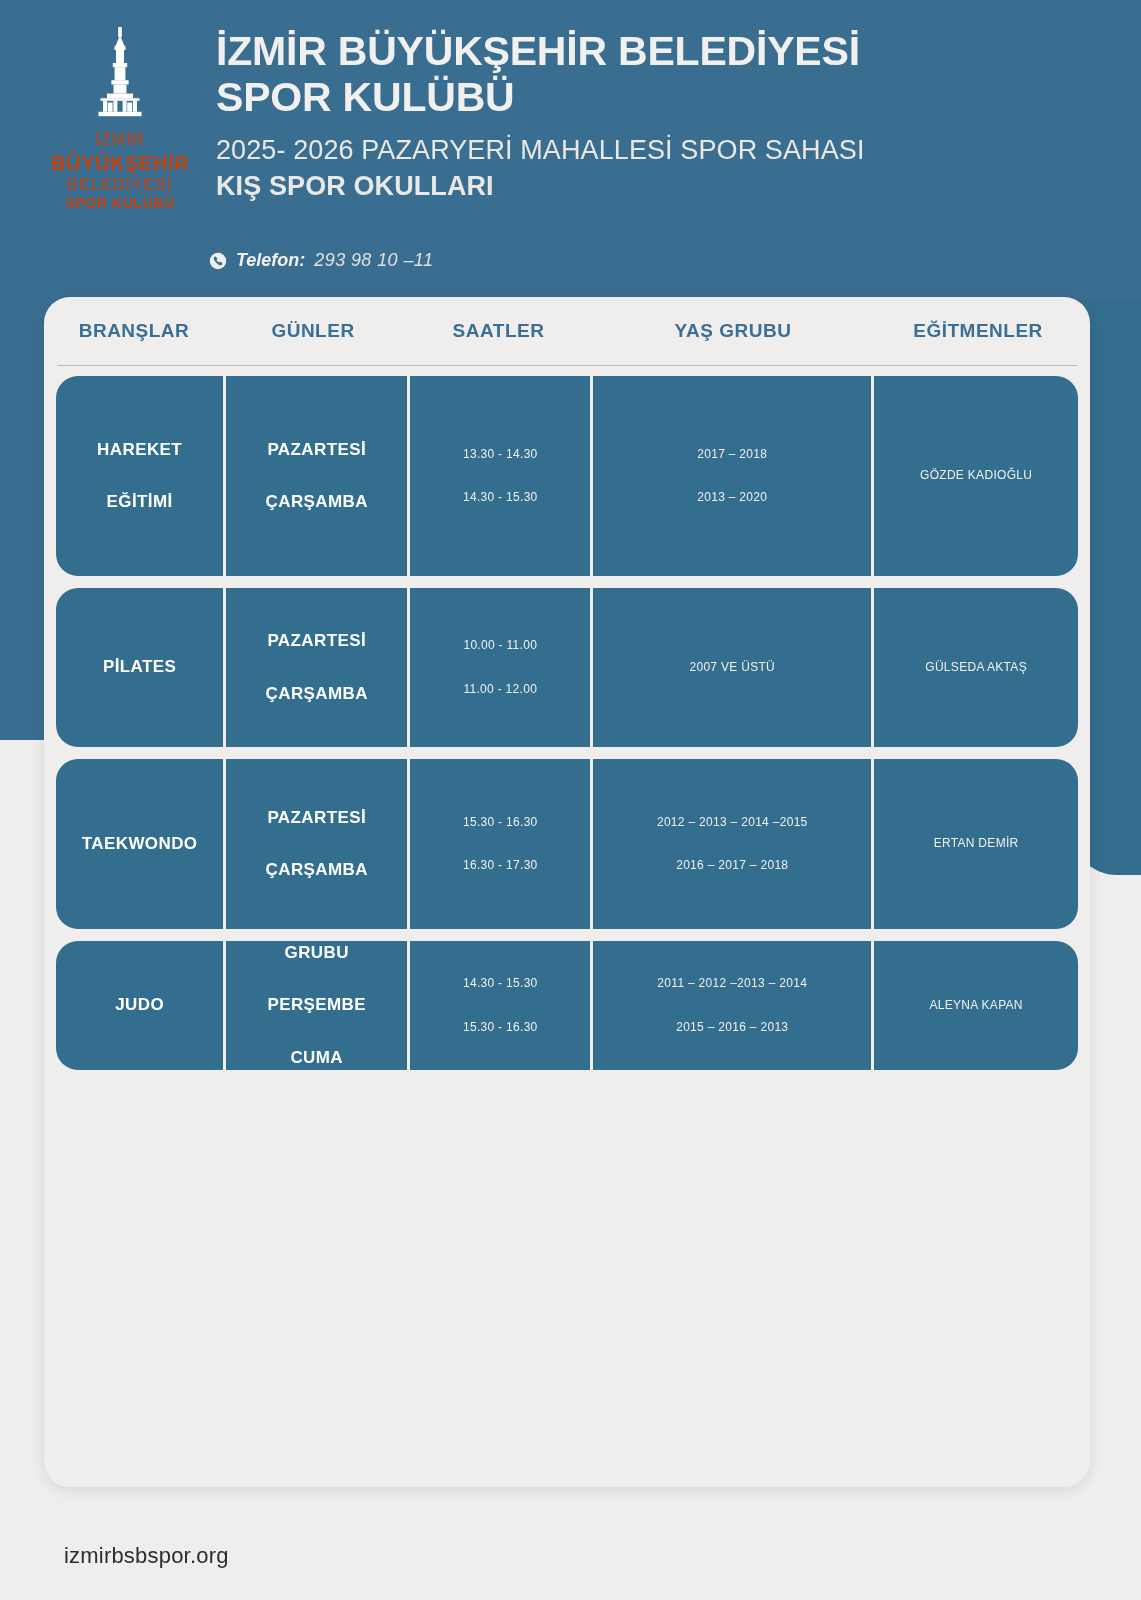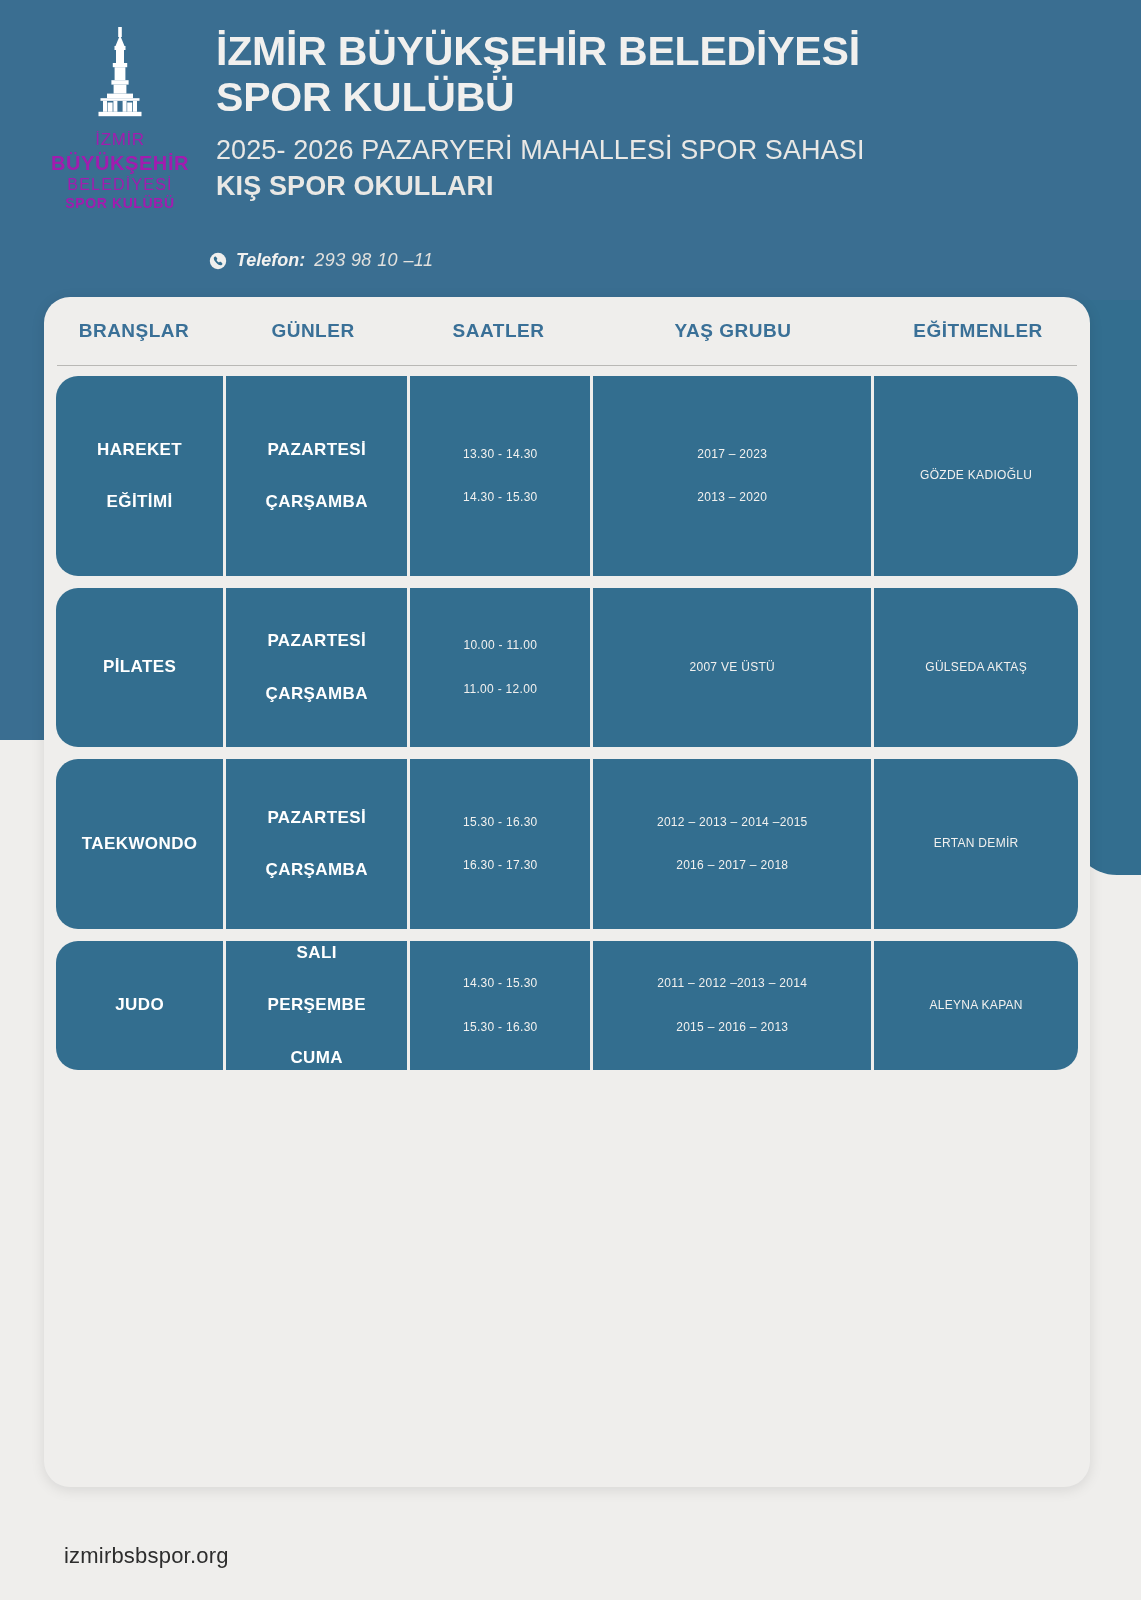--- a/index.html
+++ b/index.html
@@ -65,21 +65,21 @@
     width: 148px;
     text-align: center;
     color: #ffffff;
   }
   .logo-tower {
     display: block;
     margin: 0 auto 8px auto;
   }
   .logo-line {
     display: block;
-    color: #a21caf;
+    color: #c2410c;
     letter-spacing: 0.6px;
     line-height: 1.22;
   }
   .logo-l1 { font-size: 17px; font-weight: 400; }
   .logo-l2 { font-size: 20px; font-weight: 700; }
   .logo-l3 { font-size: 16px; font-weight: 400; letter-spacing: 1.2px; }
   .logo-l4 { font-size: 14px; font-weight: 700; letter-spacing: 0.6px; }
 
   .head-text {
     position: absolute;
@@ -314,21 +314,21 @@
           </div>
           <div class="td c1 td-strong">
             <span class="td-line">PAZARTESİ</span>
             <span class="td-line">ÇARŞAMBA</span>
           </div>
           <div class="td c2 td-normal">
             <span class="td-line">13.30 - 14.30</span>
             <span class="td-line">14.30 - 15.30</span>
           </div>
           <div class="td c3 td-normal">
-            <span class="td-line">2017 – 2023</span>
+            <span class="td-line">2017 – 2018</span>
             <span class="td-line">2013 – 2020</span>
           </div>
           <div class="td c4 td-normal">
             <span class="td-line">GÖZDE KADIOĞLU</span>
           </div>
         </div>
 
         <div class="trow r1">
           <div class="td c0 td-strong">
             <span class="td-line">PİLATES</span>
@@ -368,21 +368,21 @@
           <div class="td c4 td-normal">
             <span class="td-line">ERTAN DEMİR</span>
           </div>
         </div>
 
         <div class="trow r3">
           <div class="td c0 td-strong">
             <span class="td-line">JUDO</span>
           </div>
           <div class="td c1 td-strong">
-            <span class="td-line">SALI</span>
+            <span class="td-line">GRUBU</span>
             <span class="td-line">PERŞEMBE</span>
             <span class="td-line">CUMA</span>
           </div>
           <div class="td c2 td-normal">
             <span class="td-line">14.30 - 15.30</span>
             <span class="td-line">15.30 - 16.30</span>
           </div>
           <div class="td c3 td-normal">
             <span class="td-line">2011 – 2012 –2013 – 2014</span>
             <span class="td-line">2015 – 2016 – 2013</span>

